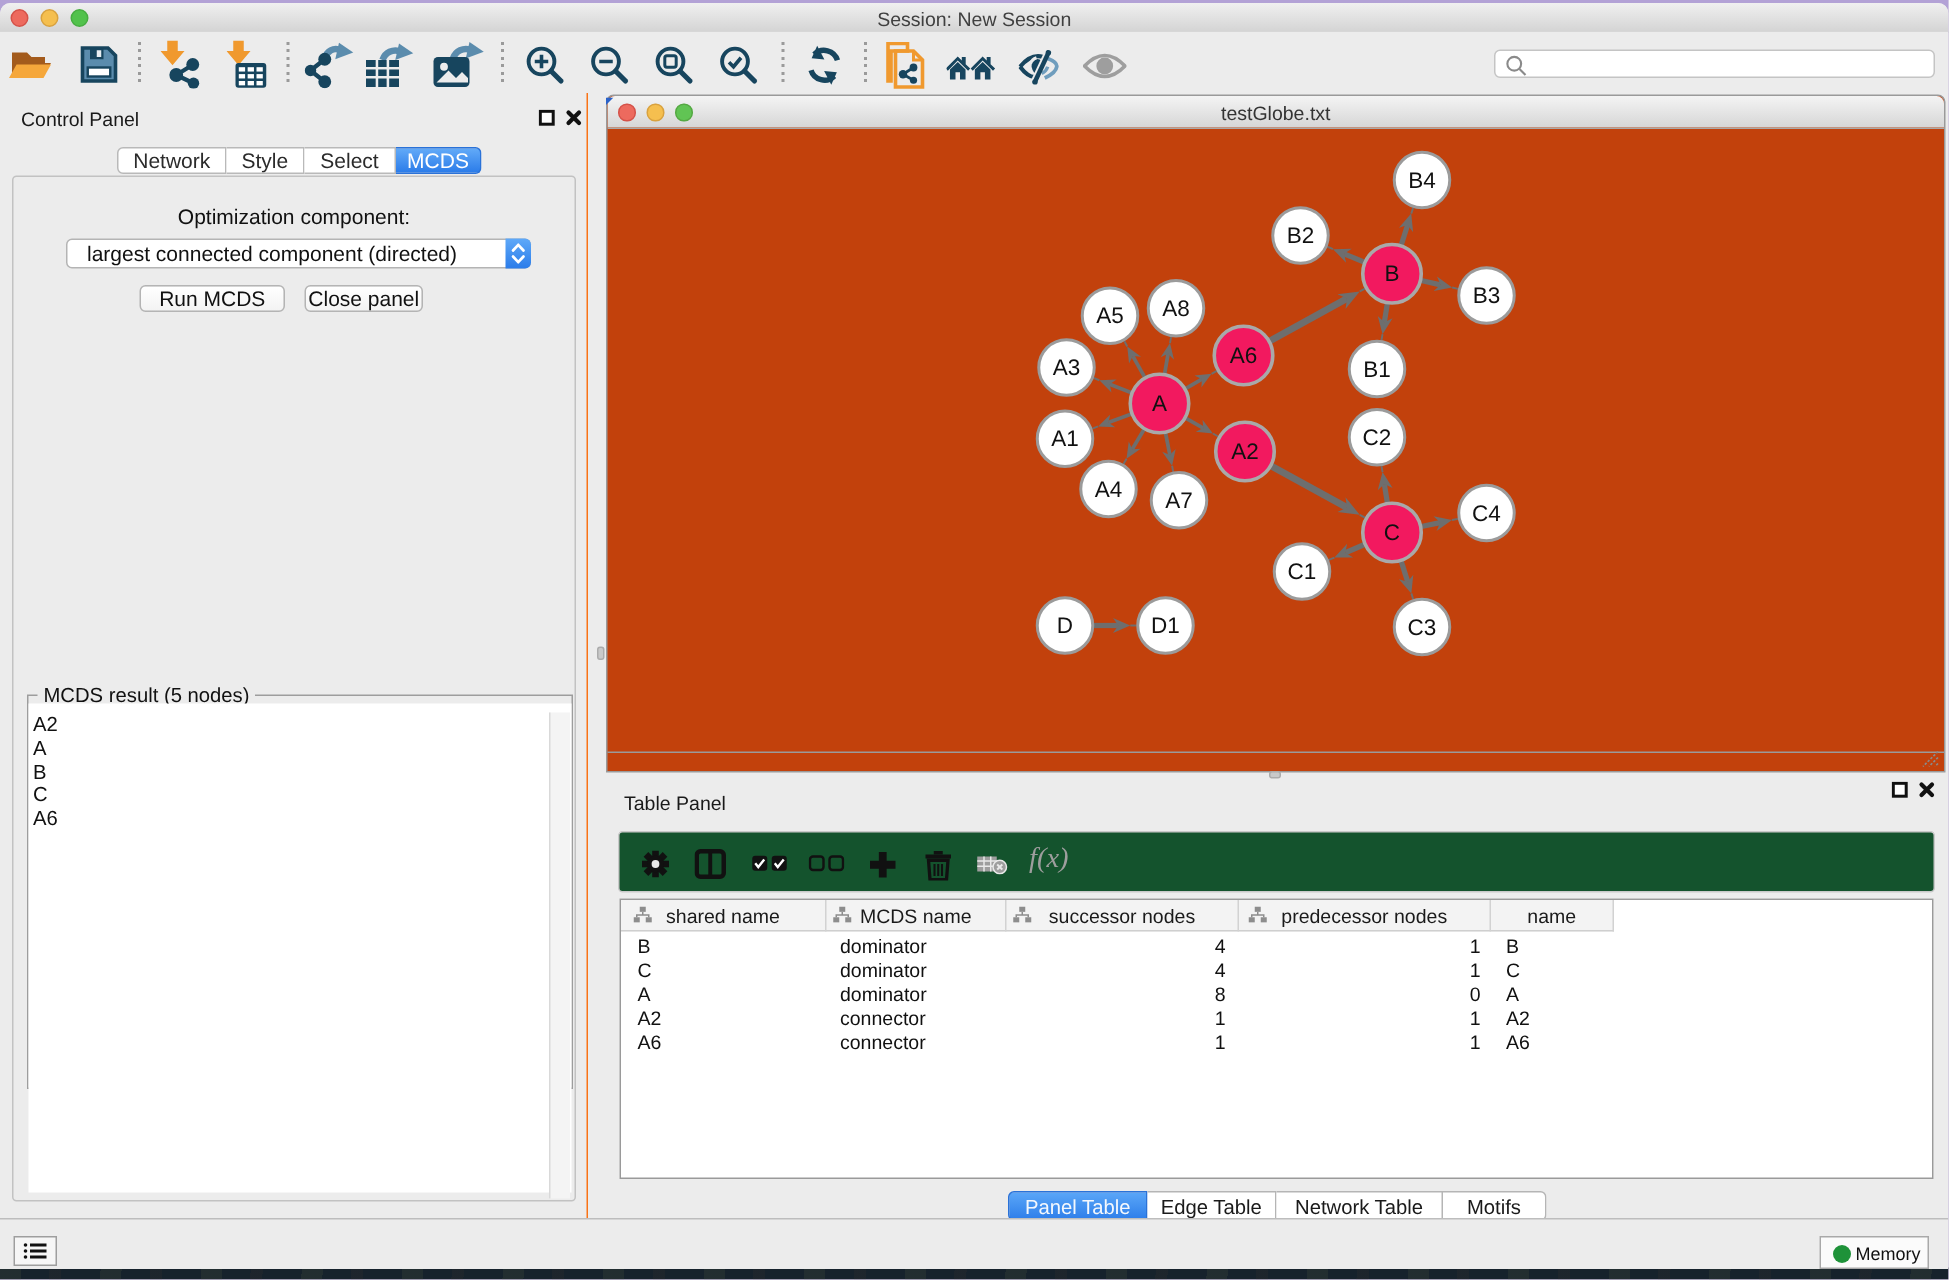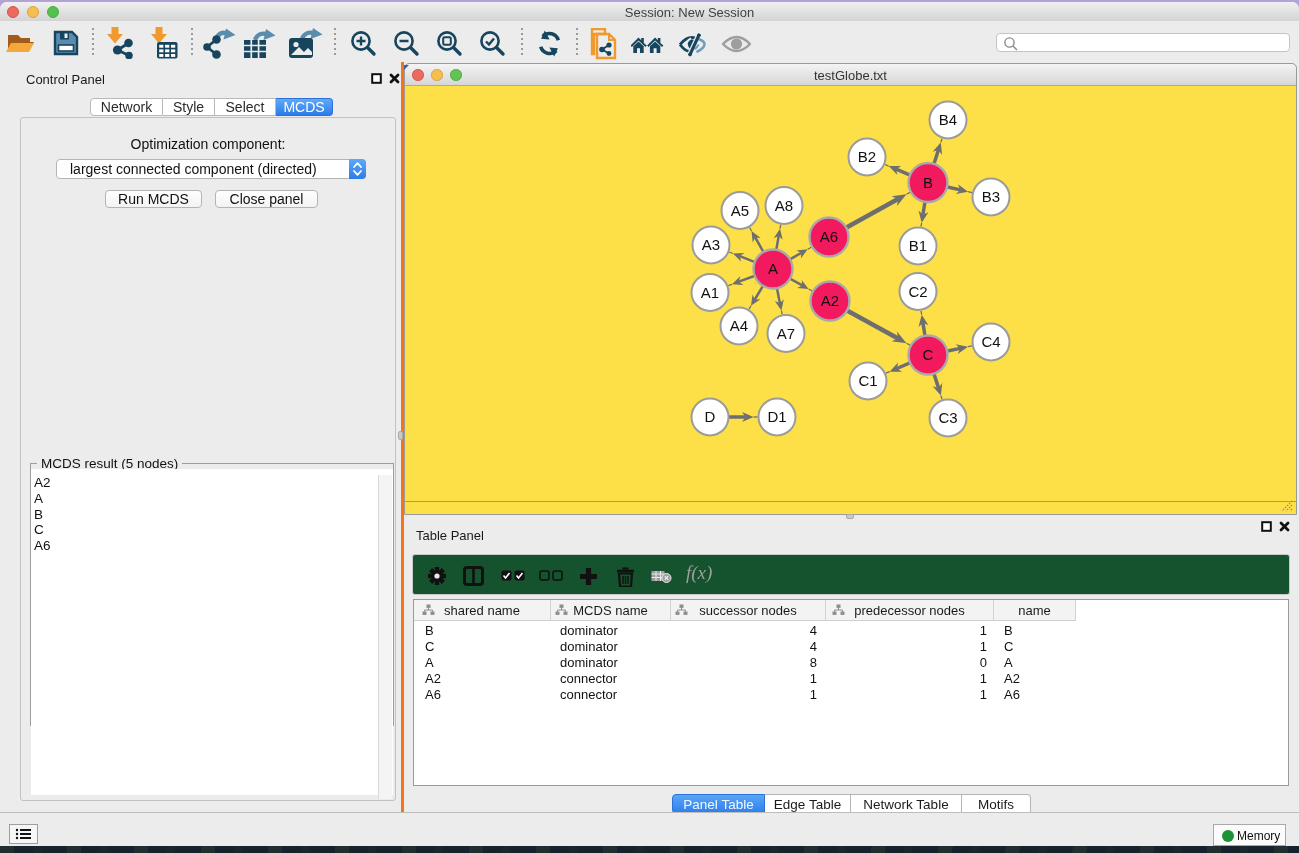--- a/index.html
+++ b/index.html
@@ -4,54 +4,54 @@
 <style>
 * { margin:0; padding:0; box-sizing:border-box; }
 html,body { width:1299px; height:853px; overflow:hidden; }
 body { font-family:"Liberation Sans", sans-serif; background:#b3a2d6; position:relative; }
 #deskbottom { position:absolute; left:0; bottom:0; width:1299px; height:8px;
   background:#16222c; background-image:repeating-linear-gradient(92deg,rgba(70,80,60,0.25) 0 14px,rgba(0,0,0,0) 14px 33px,rgba(60,50,45,0.2) 33px 41px,rgba(0,0,0,0) 41px 67px); border-top:1px solid #0c141c; }
 #win { position:absolute; left:0; top:2px; width:1299px; height:844px; background:#ececec;
   border-radius:7px 7px 0 0; overflow:hidden; }
 
 #titlebar { position:absolute; left:0; top:0; width:100%; height:20px;
-  background:linear-gradient(#f0f0f0,#d4d4d4); border-bottom:1px solid #a5a5a5;padding-left:40px; }
+  background:linear-gradient(#f0f0f0,#d4d4d4); border-bottom:1px solid #a5a5a5; }
 .tl { position:absolute; top:4px; width:12px; height:12px; border-radius:50%; }
 #title-text { position:absolute; top:3px; width:100%; text-align:center; font-size:13px; color:#404040; }
 
 #toolbar { position:absolute; left:0; top:19px; width:100%; height:41px; background:#ececec; }
 .sep { position:absolute; top:7px; height:28px; width:2px; background:repeating-linear-gradient(#9a9a9a 0 2px, rgba(0,0,0,0) 2px 5px); }
 .ticon { position:absolute; top:6px; }
 #searchbox { position:absolute; left:996px; top:12px; width:294px; height:19px; background:#fff;
   border:1px solid #c4c4c4; border-radius:4px; }
 
 .panel-title { font-size:13px; color:#1a1a1a; }
 
-#cpanel { position:absolute; left:12px; top:60px; width:392px; height:752px; background:#ececec; border-right:3px solid #f97316;}
+#cpanel { position:absolute; left:0; top:60px; width:392px; height:752px; background:#ececec; border-right:1px solid #f97316;}
 #cp-head { position:absolute; left:14px; top:10px; }
 #cp-tabs { position:absolute; left:78px; top:36px; height:19px; }
 .tab { position:absolute; top:0; height:18px; background:#fff; border:1px solid #b9b9b9; color:#2b2b2b;
   font-size:14px; text-align:center; line-height:17px; }
 .tab.sel { background:linear-gradient(#62aaf8,#2b7ce9); color:#fff; border-color:#2a72d8; }
 #cp-body { position:absolute; left:8px; top:55px; width:376px; height:684px;
   border:1px solid #c2c2c2; border-radius:3px; background:#ececec; }
 #opt-label { position:absolute; left:0; top:18px; width:100%; text-align:center; font-size:14px; color:#111; }
 #dropdown { position:absolute; left:35px; top:41px; width:310px; height:20px; background:#fff;
   border:1px solid #b4b4b4; border-radius:4px; font-size:14px; color:#111; line-height:18px; padding-left:13px; }
 #dd-btn { position:absolute; right:-1px; top:-1px; width:17px; height:20px; border-radius:0 4px 4px 0;
   background:linear-gradient(#5fa9f9,#2b7ce9); }
 .btn { position:absolute; top:72px; height:18px; background:linear-gradient(#ffffff,#f3f3f3); border:1px solid #b4b4b4;
   border-radius:4px; font-size:14px; color:#111; text-align:center; line-height:17px; }
 #groupbox { position:absolute; left:9px; top:345px; width:364px; height:263px; border:1px solid #9d9d9d; }
 #gb-label { position:absolute; left:6px; top:-8px; background:#ececec; padding:0 4px; font-size:13.5px; color:#111; }
 #gb-list { position:absolute; left:0px; top:5px; width:362px; height:326px; background:#fff; font-size:13.5px; color:#111; padding:6px 0 0 3px; line-height:15.8px; }
 #gb-scroll { position:absolute; right:1px; top:6px; width:14px; height:324px; background:#f4f4f4; border-left:1px solid #d9d9d9; }
 
 #netwin { position:absolute; left:404px; top:61px; width:893px; height:452px;
-  border:1px solid #9a9a9a; border-radius:5px 5px 0 0; background:#fde047; }
+  border:1px solid #9a9a9a; border-radius:5px 5px 0 0; background:#c2410c; }
 #net-titlebar { position:absolute; left:0; top:0; width:100%; height:22px;
   background:linear-gradient(#f4f4f4,#d6d6d6); border-bottom:1px solid #a8a8a8; border-radius:5px 5px 0 0; }
 #net-title { position:absolute; top:4px; width:100%; text-align:center; font-size:13px; color:#333; }
 
 #tpanel { position:absolute; left:397px; top:510px; width:902px; height:300px; }
 #tp-head { position:absolute; left:19px; top:16px; }
 #tp-toolbar { position:absolute; left:15px; top:42px; width:878px; height:41px; background:#14532d;
   border:1px solid #c9c9c9; border-radius:3px; }
 #tp-table { position:absolute; left:16px; top:87px; width:876px; height:187px; background:#fff; border:1px solid #9a9a9a; }
 #tp-header { position:absolute; left:0; top:0; width:662px; height:21px; background:#f3f3f3; border-bottom:1px solid #cfcfcf; }
@@ -217,21 +217,21 @@
     </div>
     <div id="cp-body">
       <div id="opt-label">Optimization component:</div>
       <div id="dropdown">largest connected component (directed)
         <div id="dd-btn"><svg width="17" height="20" viewBox="0 0 17 20">
           <path d="M5 8 L8.5 4.2 L12 8" fill="none" stroke="#fff" stroke-width="1.8" stroke-linecap="round" stroke-linejoin="round"></path>
           <path d="M5 12 L8.5 15.8 L12 12" fill="none" stroke="#fff" stroke-width="1.8" stroke-linecap="round" stroke-linejoin="round"></path>
         </svg></div>
       </div>
       <div class="btn" style="left:84px; width:97px;">Run MCDS</div>
-      <div class="btn" style="left:194px; width:103px;">Close panel</div>
+      <div class="btn" style="left:194px; width:79px;">Close panel</div>
       <div id="groupbox">
         <div id="gb-label">MCDS result (5 nodes)</div>
         <div id="gb-list">A2<br>A<br>B<br>C<br>A6
           <div id="gb-scroll"></div>
         </div>
       </div>
     </div>
   </div>
   <div id="netwin">
     <div id="net-titlebar">

